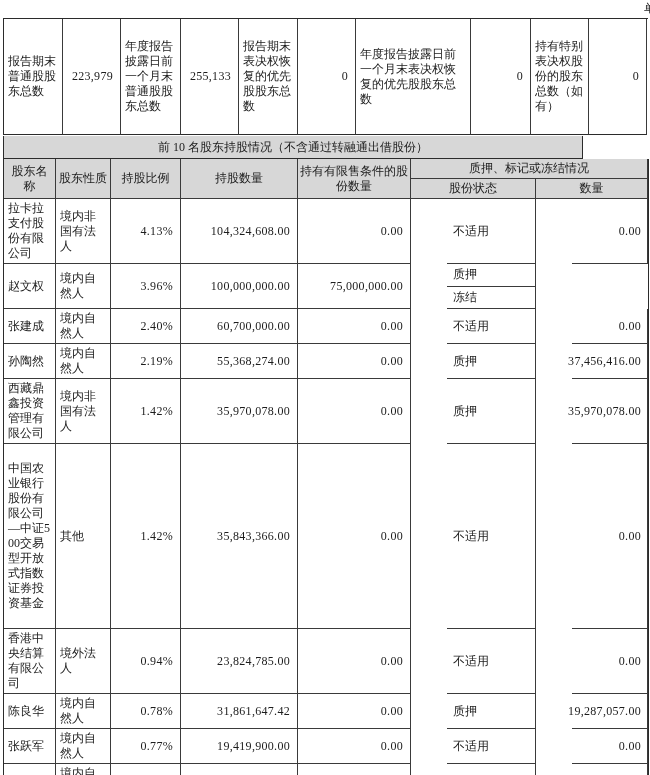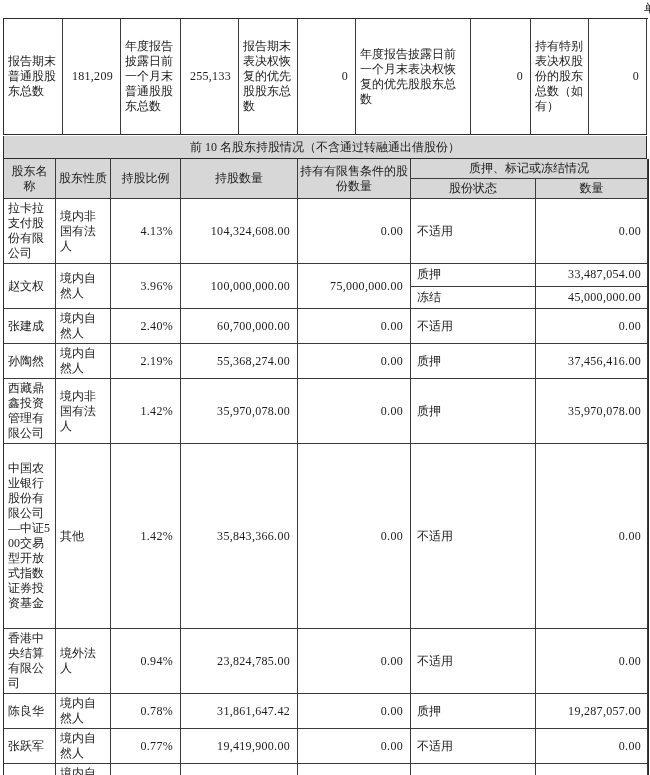--- a/index.html
+++ b/index.html
@@ -11,55 +11,55 @@
   
   .stable{position:absolute;left:3px;top:18px;width:644px;
           display:grid;grid-template-columns:59px 58px 60px 58px 59px 58px 115px 60px 58px 58px;
           border-top:1.5px solid #2b2b2b;border-left:1.5px solid #2b2b2b;}
   .stable .cell{border-right:1px solid #3a3a3a;border-bottom:1.5px solid #2b2b2b;
                 min-height:116px;display:flex;align-items:center;box-sizing:border-box;}
   .lab{background:#d7d7d7;padding:3px 4px;word-break:break-all;}
   .val{background:#fff;justify-content:flex-end;padding:3px 7px 3px 3px;letter-spacing:.3px;}
 
   
-  .banner{position:absolute;left:3px;top:136px;width:644px;box-sizing:border-box;
+  .banner{position:absolute;left:3px;top:136px;width:580px;box-sizing:border-box;
           height:23px;background:#d7d7d7;border:1.5px solid #2b2b2b;border-top:none;
           display:flex;align-items:center;justify-content:center;}
 
   
   .htable{position:absolute;left:3px;top:159px;width:644px;
           border-left:1.5px solid #2b2b2b;border-right:.5px solid #2b2b2b;}
   .hhead{display:grid;grid-template-columns:52px 55px 70px 117px 113px 125px 112px;
          grid-template-rows:20px 20px;}
   .hhead .hcell{background:#d7d7d7;border-right:1px solid #3a3a3a;border-bottom:1px solid #3a3a3a;
                 display:flex;align-items:center;justify-content:center;text-align:center;
                 padding:1px 2px;box-sizing:border-box;word-break:break-all;}
   .span2{grid-row:1 / span 2;}
   .group{grid-column:6 / span 2;grid-row:1;}
   .trow{display:grid;grid-template-columns:52px 55px 70px 117px 113px 125px 112px;}
   .cell{border-right:1px solid #3a3a3a;border-bottom:1px solid #3a3a3a;background:#fff;
         display:flex;align-items:center;box-sizing:border-box;}
   .name{padding:2px 4px;word-break:break-all;}
   .nature{padding:2px 4px;word-break:break-all;}
   .num{justify-content:flex-end;padding:2px 7px;letter-spacing:.3px;}
-  .pcol{flex-direction:column;align-items:stretch;padding:0;}
+  .pcol{flex-direction:column;align-items:stretch;padding:0;margin-left:36px;}
   .sub{flex:1;display:flex;align-items:center;padding:1px 6px;box-sizing:border-box;}
   .sub.qty{justify-content:flex-end;letter-spacing:.3px;}
   .sub.line{border-top:1px solid #3a3a3a;}
 </style>
 </head>
 <body>
 
 <div id="page">
 
   <div class="unit">单位：股</div>
 
   <div class="stable">
     <div class="cell lab">报告期末普通股股东总数</div>
-    <div class="cell val">181,209</div>
+    <div class="cell val">223,979</div>
     <div class="cell lab">年度报告披露日前一个月末普通股股东总数</div>
     <div class="cell val">255,133</div>
     <div class="cell lab">报告期末表决权恢复的优先股股东总数</div>
     <div class="cell val">0</div>
     <div class="cell lab">年度报告披露日前一个月末表决权恢复的优先股股东总数</div>
     <div class="cell val">0</div>
     <div class="cell lab">持有特别表决权股份的股东总数（如有）</div>
     <div class="cell val">0</div>
   </div>
 
@@ -113,24 +113,20 @@
           <div class="cell num" style="min-height: 45px;">
             <span>100,000,000.00</span>
           </div>
           <div class="cell num" style="min-height: 45px;">
             <span>75,000,000.00</span>
           </div>
           <div class="cell pcol" style="min-height: 45px;">
             <div class="sub">质押</div>
             <div class="sub line">冻结</div>
           </div>
-          <div class="cell pcol" style="min-height: 45px;">
-            <div class="sub qty">33,487,054.00</div>
-            <div class="sub qty line">45,000,000.00</div>
-          </div>
         </div>
         <div class="trow">
           <div class="cell name" style="min-height: 31px;">
             <span>张建成</span>
           </div>
           <div class="cell nature" style="min-height: 31px;">
             <span>境内自然人</span>
           </div>
           <div class="cell num" style="min-height: 31px;">
             <span>2.40%</span>

